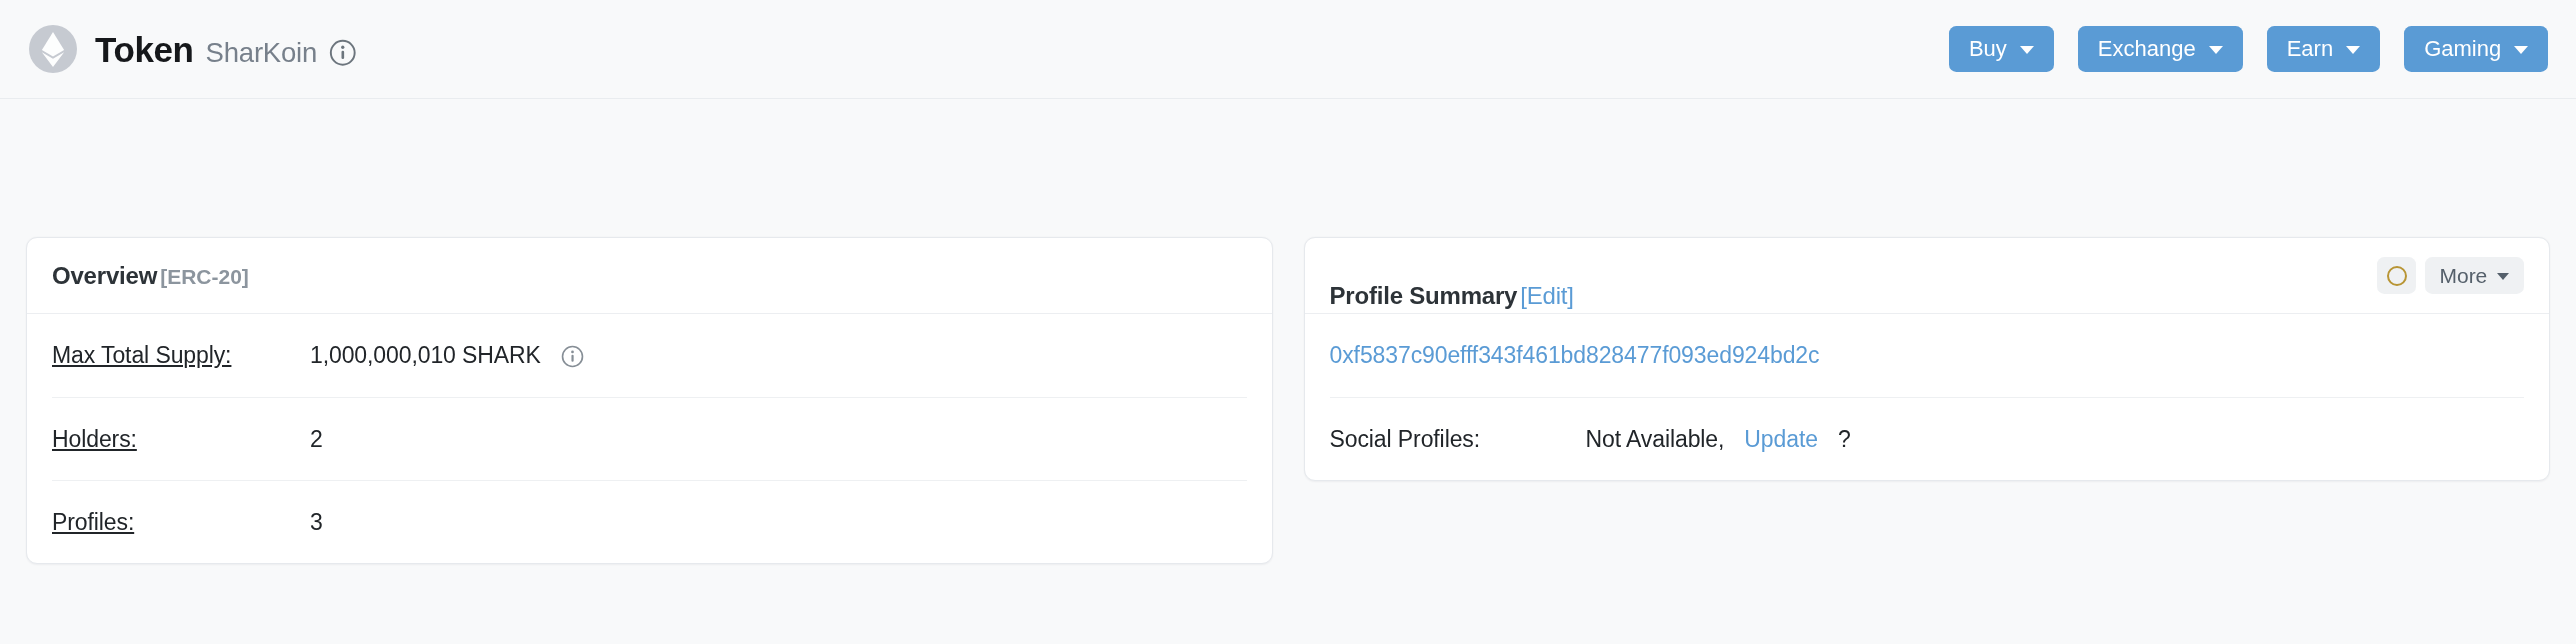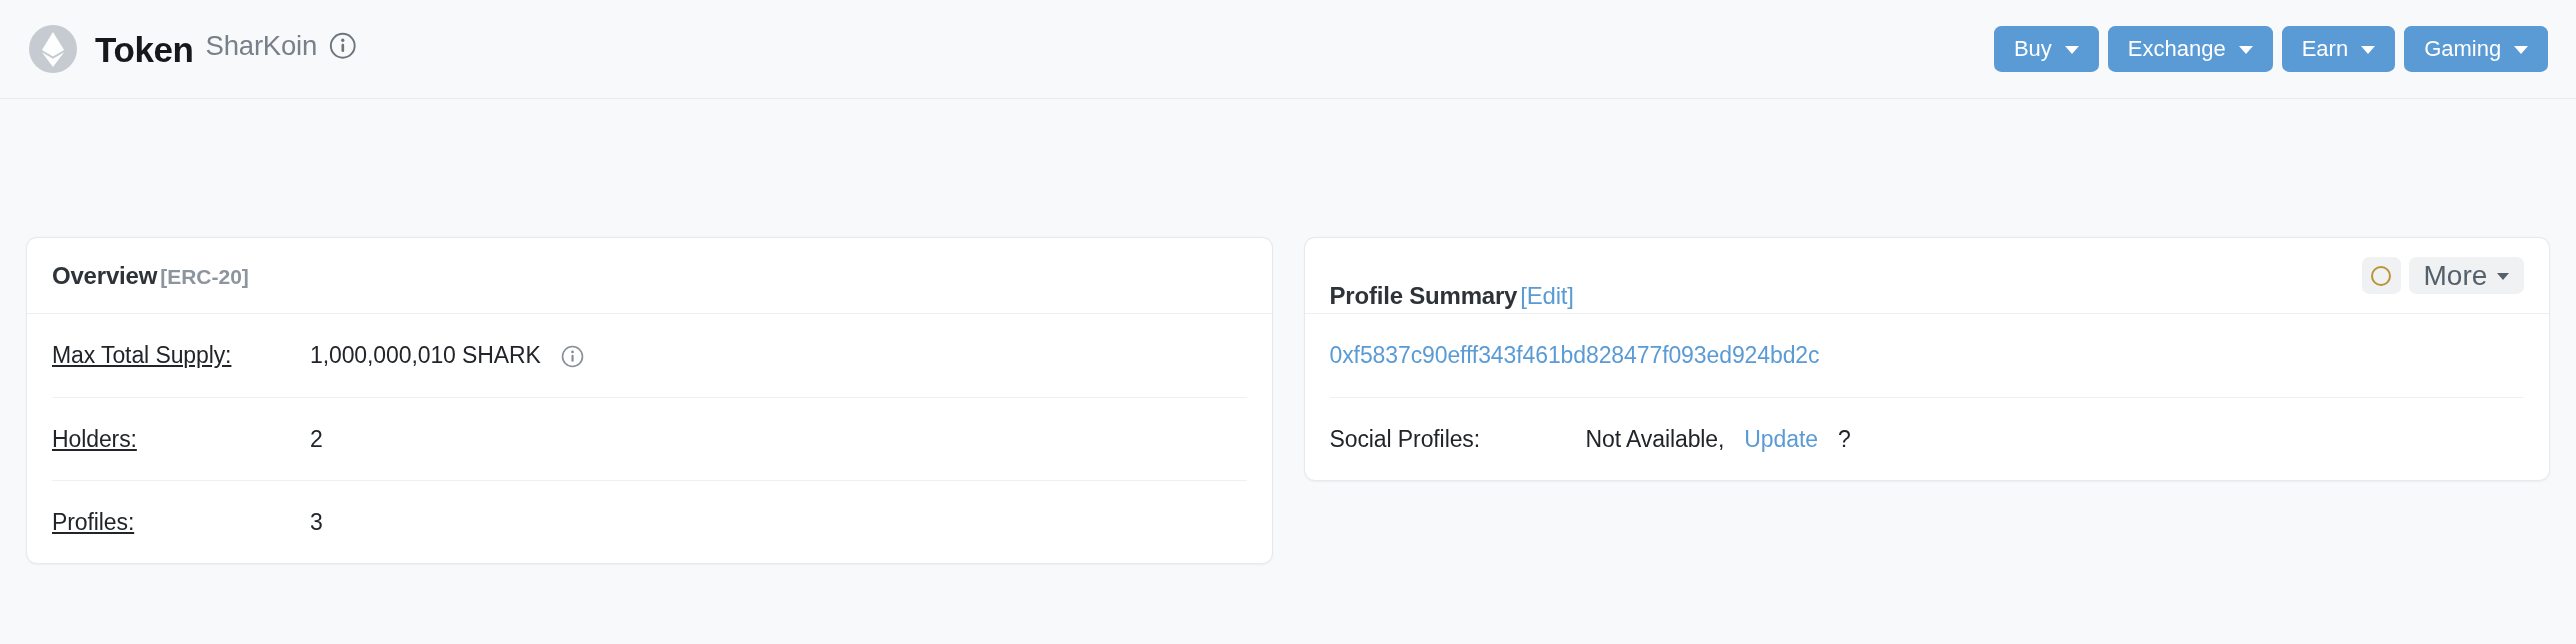--- a/index.html
+++ b/index.html
@@ -42,21 +42,21 @@
     background: #c6cad1;
     display: flex;
     align-items: center;
     justify-content: center;
     flex: 0 0 auto;
   }
   .token-logo svg { display: block; }
 
   .title-row {
     display: flex;
-    align-items: flex-start;
+    align-items: flex-end;
     gap: 12px;
   }
 
   .page-title {
     font-size: 35px;
     font-weight: bold;
     letter-spacing: -0.4px;
     color: #16181b;
     line-height: 1;
   }
@@ -73,21 +73,21 @@
     width: 27.5px;
     height: 27.5px;
     flex: 0 0 auto;
     display: block;
   }
 
   
   .header-actions {
     display: flex;
     align-items: flex-start;
-    gap: 9px;
+    gap: 24px;
     padding-right: 1.8px;
   }
 
   .pill-btn {
     background: #5a9bd5;
     color: #ffffff;
     border: none;
     border-radius: 7.3px;
     height: 46px;
     padding: 0 20px;
@@ -190,21 +190,21 @@
     cursor: pointer;
     font-family: "Liberation Sans", sans-serif;
   }
 
   .icon-ghost-btn { width: 39px; }
 
   .more-btn {
     padding: 0 14.7px;
     gap: 10px;
     color: #55606b;
-    font-size: 28px;
+    font-size: 21px;
     line-height: 1;
   }
 
   .more-btn .caret {
     border-top-width: 7.3px;
     border-left-width: 6.4px;
     border-right-width: 6.4px;
   }
 
   .coin-ring {

